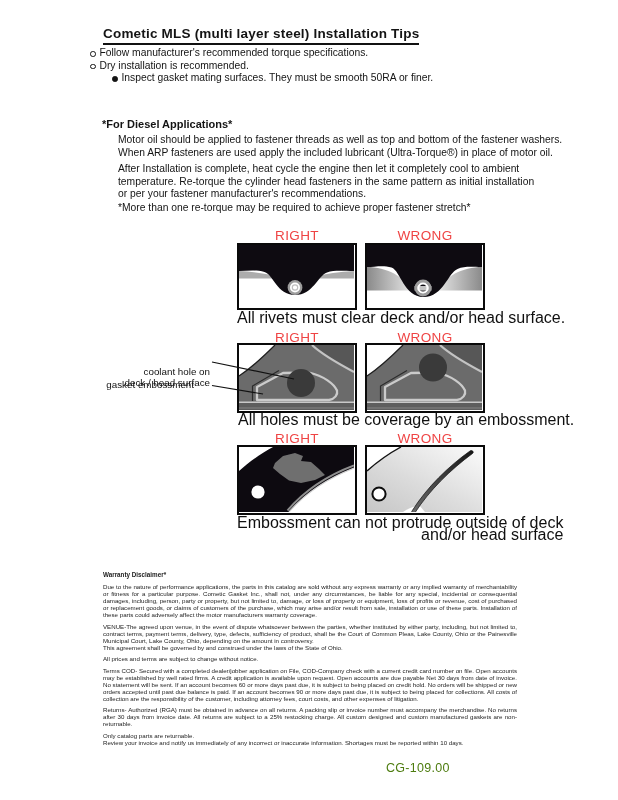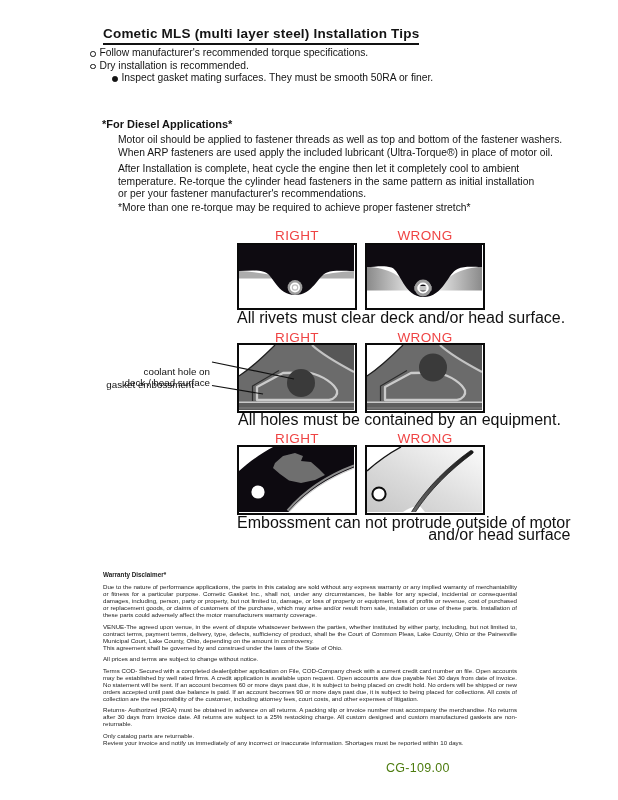--- a/index.html
+++ b/index.html
@@ -167,21 +167,21 @@
       <path d="M18,55 L18,42 L44,28 L70,27.5 C85,31 95,39 98,45.5 C99,49.5 96,54 90,55 L18,55 Z" fill="none" stroke="#cbcbcb" stroke-width="2.3" stroke-linejoin="round"></path>
       <circle cx="66" cy="22.5" r="14" fill="#3a3a3a"></circle>
     </svg>
   </div>
 
   <svg class="abs pointer-overlay" style="left:100px; top:340px;" width="260" height="75" viewBox="0 0 260 75">
     <line x1="112" y1="22" x2="194" y2="39" stroke="#111111" stroke-width="1.2"></line>
     <line x1="112" y1="45.5" x2="163" y2="54" stroke="#111111" stroke-width="1.2"></line>
   </svg>
 
-  <div class="caption abs" style="left:238px; top:414px;">All holes must be contained by an equipment.</div>
+  <div class="caption abs" style="left:238px; top:414px;">All holes must be coverage by an embossment.</div>
 
   <div class="rw abs" style="left:237px; top:431px;">RIGHT</div>
   <div class="rw abs" style="left:365px; top:431px;">WRONG</div>
 
   <div class="panel abs" style="left:237px; top:445px; height:70px;">
     <svg width="115" height="65" viewBox="0 0 115 65">
       <rect width="115" height="65" fill="#0d0a10"></rect>
       <path d="M36,16 L44,9 L56,6 L64,9 L62,14 L72,15 L80,22 L86,28 L76,33 L62,36 L50,33.5 L41,27 L34,21 Z" fill="#6f6f6f"></path>
       <path d="M115,21 C92,30 68,44 50,65 L115,65 Z" fill="#ffffff"></path>
       <path d="M115,18.5 C91,27.5 67,42 48.5,63.5" fill="none" stroke="#8e8e8e" stroke-width="2"></path>
@@ -207,21 +207,21 @@
       <rect width="115" height="65" fill="url(#gBand)"></rect>
       <path d="M0,0 L34,0 C21,7 9,16 0,24 Z" fill="#ffffff"></path>
       <path d="M34,0 C21,7 9,16 0,24" fill="none" stroke="#141414" stroke-width="1.4"></path>
       <path d="M36,65 L58,65 L52,58 C46,60 40,62 36,65 Z" fill="#ffffff"></path>
       <path d="M103,4 C82,19 60,40 45,64 C43.5,66.5 46.5,68 48.5,65 C62,44 83,23 105.5,6.5 C107.5,5 105,2.6 103,4 Z" fill="url(#gSliver)" stroke="#111111" stroke-width="0.7"></path>
       <circle cx="12" cy="47" r="6.6" fill="#ffffff" stroke="#0d0d0d" stroke-width="2"></circle>
     </svg>
   </div>
 
   <div class="caption abs" style="left:237px; top:517px;">
-    <div>Embossment can not protrude outside of motor</div>
+    <div>Embossment can not protrude outside of deck</div>
     <div>and/or head surface</div>
   </div>
 
   <div class="disc abs" style="left:103px; top:571px;">
     <div class="disc-h">Warranty Disclaimer*</div>
     <p class="dp tight">Due to the nature of performance applications, the parts in this catalog are sold without any express warranty or any implied warranty of merchantability or fitness for a particular purpose.  Cometic Gasket Inc., shall not, under any circumstances, be liable for any special, incidental or consequential damages, including, person, party or property, but not limited to, damage, or loss of property or equipment, loss of profits or revenue, cost of purchased or replacement goods, or claims of customers of the purchase, which may arise and/or result from sale, installation or use of these parts.  Installation of these parts could adversely affect the motor manufacturers warranty coverage.</p>
     <p class="dp">VENUE-The agreed upon venue, in the event of dispute whatsoever between the parties, whether instituted by either party, including, but not limited to, contract terms, payment terms, delivery, type, defects, sufficiency of product, shall be the Court of Common Pleas, Lake County, Ohio or the Painesville Municipal Court, Lake County, Ohio, depending on the amount in controversy.</p>
     <p class="dp tight">This agreement shall be governed by and construed under the laws of the State of Ohio.</p>
     <p class="dp">All prices and terms are subject to change without notice.</p>
     <p class="dp">Terms COD- Secured with a completed dealer/jobber application on File, COD-Company check with a current credit card number on file.  Open accounts may be established by well rated firms.  A credit application is available upon request.  Open accounts are due payable Net 30 days from date of invoice.  No statement will be sent.  If an account becomes 60 or more days past due, it is subject to being placed on credit hold.  No orders will be shipped or new orders accepted until past due balance is paid.  If an account becomes 90 or more days past due, it is subject to being placed for collections.  All costs of collection are the responsibility of the customer, including attorney fees, court costs, and other expenses of litigation.</p>

